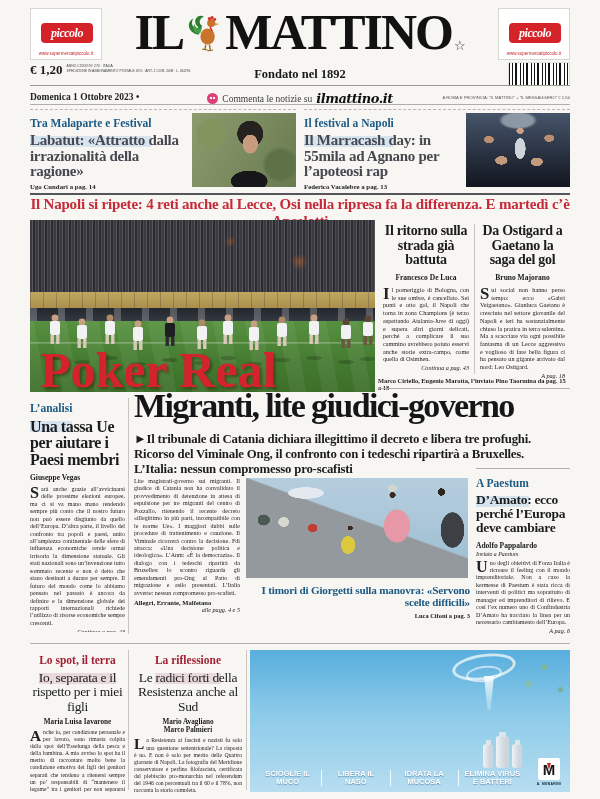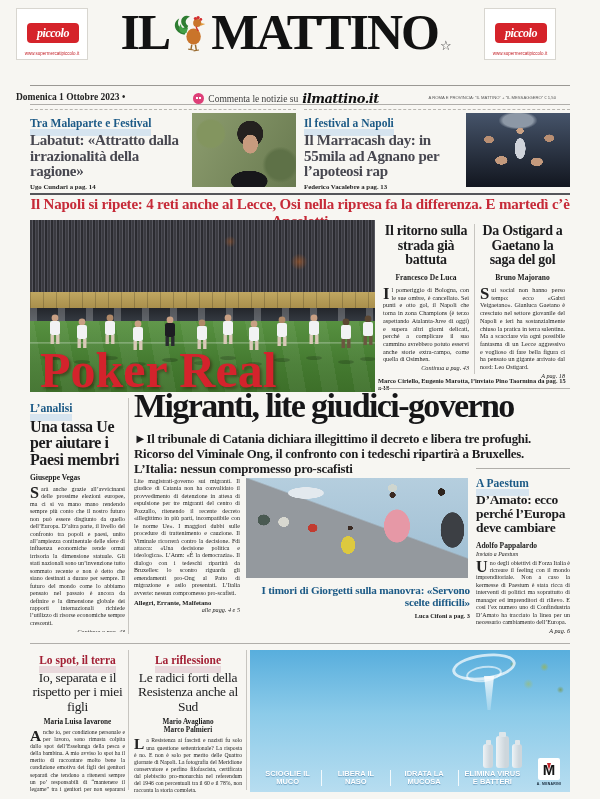--- a/index.html
+++ b/index.html
@@ -5,21 +5,21 @@
 <style>
   * { margin:0; padding:0; box-sizing:border-box; }
   body { background:#e9e8e4; font-family:"Liberation Serif", serif; }
   .page { position:relative; width:600px; height:799px; margin:0 auto; background:#f7f6f2; overflow:hidden; color:#1a1a1a; }
 
   .hr { position:absolute; height:1px; background:#b0aeaa; }
   .hr-dark { position:absolute; height:2px; background:#55565a; }
   .vr { position:absolute; width:1px; background:#c7c5c0; }
 
   
-  .masthead { position:absolute; left:16px; top:4px; width:540px; height:100px; }
+  .masthead { position:absolute; left:30px; top:4px; width:540px; height:100px; }
   .piccolo { position:absolute; top:4px; width:72px; height:52px; background:#fff; border:1px solid #d8d6d0; overflow:hidden; }
   .piccolo.left { left:0; } .piccolo.right { right:0; }
   .pic-swoosh { position:absolute; left:-18px; top:-26px; width:108px; height:64px; border:7px solid #57a33a; border-color:#57a33a transparent transparent #57a33a; border-radius:50%; transform:rotate(8deg); }
   .pic-red { position:absolute; left:10px; top:14px; width:52px; height:20px; background:#d5232a; border-radius:4px; display:flex; align-items:center; justify-content:center; }
   .pic-red span { color:#fff; font-style:italic; font-weight:bold; font-size:12px; letter-spacing:-.5px; }
   .pic-url { position:absolute; left:0; right:0; bottom:3px; text-align:center; font-size:4.5px; color:#c4242b; font-family:"Liberation Sans",sans-serif; }
   .mast-title { position:absolute; left:0; right:0; top:0; height:56px; display:flex; align-items:center; justify-content:center; gap:2px; }
   .mast-title .word { font-size:50px; font-weight:bold; letter-spacing:-2px; color:#121212; line-height:1; }
   .rooster { width:36px; height:46px; margin:0 1px; }
   .mast-star { font-size:13px; color:#333; align-self:flex-end; margin-bottom:6px; }
@@ -34,21 +34,21 @@
   .comment { position:absolute; left:0; right:0; top:0; display:flex; align-items:center; justify-content:center; gap:4px; }
   .bubble-icon { width:11px; height:11px; border-radius:50%; background:radial-gradient(circle 1.4px at 34% 46%, #fff 90%, transparent 91%), radial-gradient(circle 1.4px at 64% 46%, #fff 90%, transparent 91%), #de3f78; }
   .comment-text { font-size:9.5px; color:#3c3c3c; }
   .site-script { font-size:13px; font-weight:bold; font-style:italic; font-family:"DejaVu Serif",serif; color:#111; letter-spacing:-.5px; }
   .edition-note { position:absolute; right:0; top:4px; font-size:4.2px; color:#555; font-family:"Liberation Sans",sans-serif; }
 
   
   .top-stories { position:absolute; left:30px; top:109px; width:540px; height:82px; display:flex; gap:8px; }
   .story { flex:1; border-top:1px dashed #b7b5af; padding-top:3px; display:flex; gap:5px; }
   .story-text { flex:1; }
-  .kicker { display:inline; font-size:11.5px; font-weight:bold; color:#1c5a86; background:linear-gradient(transparent 64%, #d6e4ef 64%); padding-bottom:7px; }
+  .kicker { display:inline; font-size:11.5px; font-weight:bold; color:#1c5a86; background:linear-gradient(transparent 64%, #d6e4ef 64%); padding-bottom:18px; }
   .kicker.red { color:#a32136; background:linear-gradient(transparent 64%, #e9d9dc 64%); }
   .story-head { font-size:15px; font-weight:bold; color:#474750; line-height:1.04; margin-top:2px; letter-spacing:-.3px; }
   .story-by { font-size:6.8px; font-weight:bold; color:#222; margin-top:3px; }
   .story-photo { width:104px; height:74px; flex:none; }
   .photo-labatut { background:
       radial-gradient(ellipse 13px 16px at 56% 42%, #c79b7e 58%, transparent 60%),
       radial-gradient(ellipse 22px 22px at 56% 28%, #24211f 58%, transparent 60%),
       radial-gradient(ellipse 30px 17px at 55% 92%, #17171a 60%, transparent 62%),
       radial-gradient(circle 22px at 18% 28%, #83955f 60%, transparent 70%),
       radial-gradient(circle 26px at 85% 70%, #5e7147 55%, transparent 70%),
@@ -201,20 +201,31 @@
     </div>
 
     <div class="piccolo right">
       <div class="pic-swoosh"></div>
       <div class="pic-red">
           <span>piccolo</span>
         </div>
       <div class="pic-url">www.supermercatipiccolo.it</div>
     </div>
 
+    <div class="price-row">
+      <div class="price-block">
+        <span class="price">€ 1,20</span>
+        <span class="price-notes">
+          <span>ANNO CXXXII N° 270 · ITALIA</span><br>
+          <span>SPEDIZIONE IN ABBONAMENTO POSTALE 45% · ART. 2 COM. 20/B · L. 662/96</span>
+        </span>
+      </div>
+      <div class="founded">Fondato nel 1892</div>
+      <div class="barcode"></div>
+    </div>
 
     <div class="date-row">
       <span class="date">Domenica 1 Ottobre 2023 •</span>
       <span class="comment">
         <span class="bubble-icon"></span>
         <span class="comment-text">Commenta le notizie su</span>
         <span class="site-script">ilmattino.it</span>
       </span>
       <span class="edition-note">A ROMA E PROVINCIA: “IL MATTINO” + “IL MESSAGGERO” € 1,50</span>
     </div>

